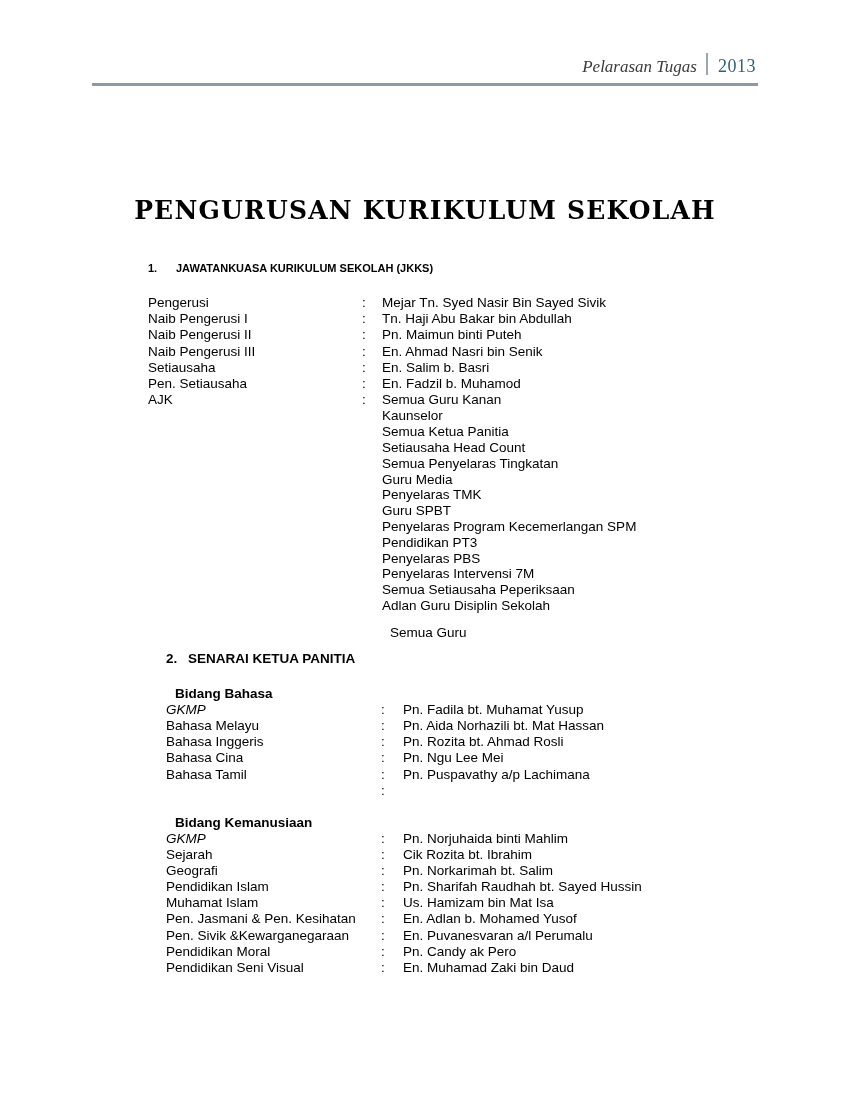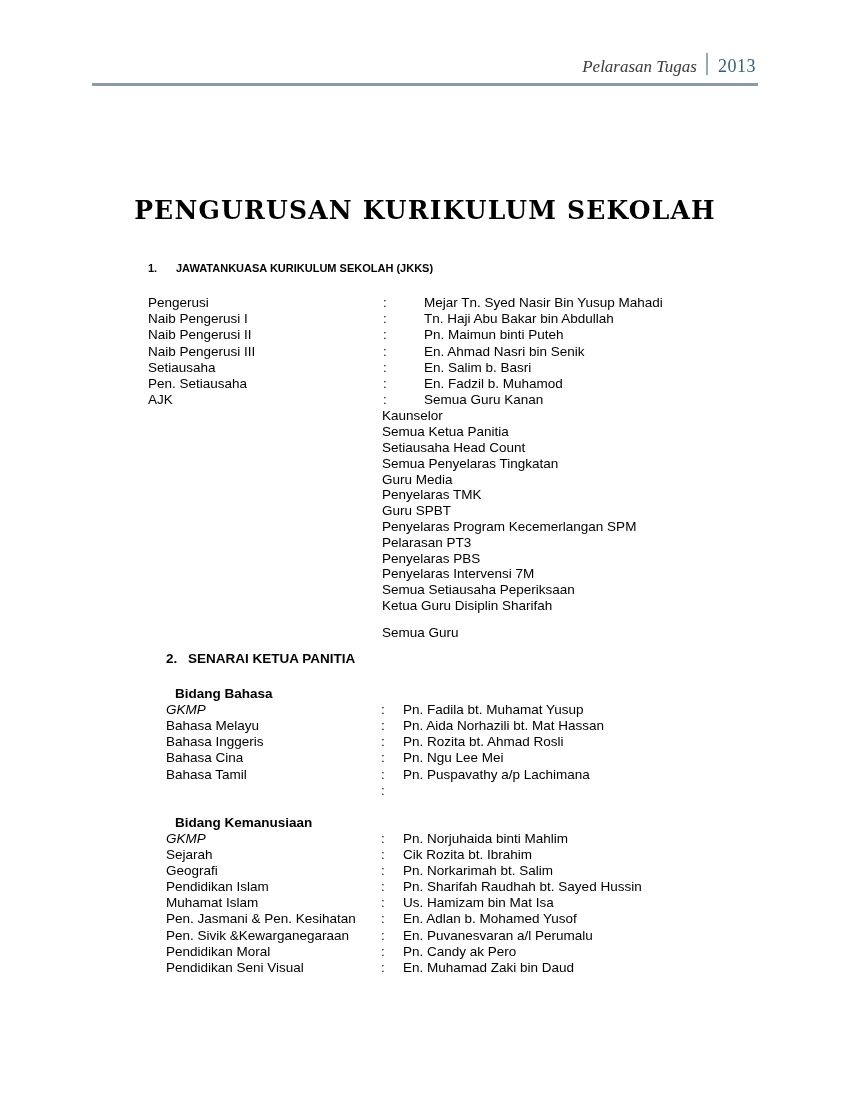--- a/index.html
+++ b/index.html
@@ -99,41 +99,41 @@
     top: 295px;
     left: 148px;
     width: 600px;
     font-size: 13.5px;
   }
   .row {
     display: flex;
     align-items: flex-start;
     line-height: 15.7px;
     margin-bottom: 0.5px;
-    gap: 21px;
   }
   .row .label {
     width: 214px;
     flex: 0 0 214px;
   }
   .row .colon {
     width: 20px;
     flex: 0 0 20px;
   }
   .row .value {
     flex: 1 1 auto;
   }
   .sub-values {
     margin-left: 234px;
   }
   .sub-values div {
     line-height: 15.8px;
   }
   .sub-values .gap {
     margin-top: 11px;
+    margin-left: 8px;
   }
 
   .section2-heading {
     position: absolute;
     top: 651px;
     left: 166px;
     font-size: 13.5px;
     font-weight: bold;
   }
   .section2-heading .num {
@@ -195,21 +195,21 @@
 
   <div class="section1-heading">
     <span class="num">1.</span><span>JAWATANKUASA KURIKULUM SEKOLAH (JKKS)</span>
   </div>
 
   <div class="jkks-list">
 
     <div class="row">
       <span class="label">Pengerusi</span>
       <span class="colon">:</span>
-      <span class="value">Mejar Tn. Syed Nasir Bin Yusup Mahadi</span>
+      <span class="value">Mejar Tn. Syed Nasir Bin Sayed Sivik</span>
     </div>
     <div class="row">
       <span class="label">Naib Pengerusi I</span>
       <span class="colon">:</span>
       <span class="value">Tn. Haji Abu Bakar bin Abdullah</span>
     </div>
     <div class="row">
       <span class="label">Naib Pengerusi II</span>
       <span class="colon">:</span>
       <span class="value">Pn. Maimun binti Puteh</span>
@@ -237,25 +237,25 @@
 
     <div class="sub-values">
       <div>Kaunselor</div>
       <div>Semua Ketua Panitia</div>
       <div>Setiausaha Head Count</div>
       <div>Semua Penyelaras Tingkatan</div>
       <div>Guru Media</div>
       <div>Penyelaras TMK</div>
       <div>Guru SPBT</div>
       <div>Penyelaras Program Kecemerlangan SPM</div>
-      <div>Pelarasan PT3</div>
+      <div>Pendidikan PT3</div>
       <div>Penyelaras PBS</div>
       <div>Penyelaras Intervensi 7M</div>
       <div>Semua Setiausaha Peperiksaan</div>
-      <div>Ketua Guru Disiplin Sharifah</div>
+      <div>Adlan Guru Disiplin Sekolah</div>
       <div class="gap">Semua Guru</div>
     </div>
   </div>
 
   <div class="section2-heading">
     <span class="num">2.</span><span>SENARAI KETUA PANITIA</span>
   </div>
 
   <div class="panitia">
 

